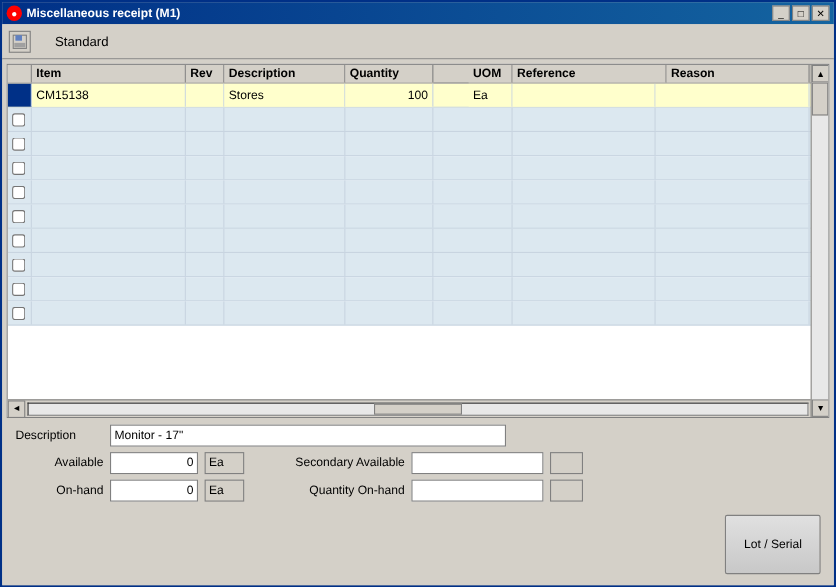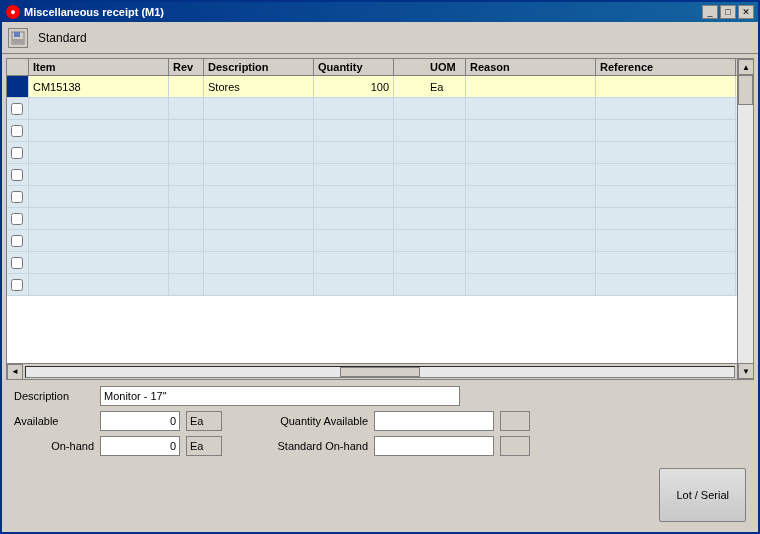--- a/index.html
+++ b/index.html
@@ -71,21 +71,21 @@
       font-size: 9px;
       cursor: pointer;
       color: #000;
     }
 
     .toolbar {
       background: #d4d0c8;
       padding: 4px 6px;
       display: flex;
       align-items: center;
-      gap: 10px;
+      gap: 22px;
       border-bottom: 1px solid #808080;
       flex-shrink: 0;
       height: 32px;
     }
 
     .toolbar-icon {
       width: 20px;
       height: 20px;
       background: #d4d0c8;
       border: 1px solid #808080;
@@ -363,22 +363,22 @@
 
     <div class="grid-container">
 
       <div class="grid-header">
         <div class="grid-header-cell col-sel"></div>
         <div class="grid-header-cell col-item">Item</div>
         <div class="grid-header-cell col-rev">Rev</div>
         <div class="grid-header-cell col-subinv">Description</div>
         <div class="grid-header-cell col-qty">Quantity</div>
         <div class="grid-header-cell col-uom">UOM</div>
+        <div class="grid-header-cell col-ref">Reference</div>
         <div class="grid-header-cell col-reason">Reason</div>
-        <div class="grid-header-cell col-ref">Reference</div>
       </div>
 
       <div class="vertical-scrollbar">
         <div class="scroll-btn">▲</div>
         <div class="scroll-track">
           <div class="scroll-thumb"></div>
         </div>
         <div class="scroll-btn">▼</div>
       </div>
 
@@ -525,33 +525,33 @@
     </div>
 
     <div class="info-panel">
 
       <div class="info-row">
         <span class="info-label" style="width:80px; text-align:left;">Description</span>
         <input class="info-input info-input-wide" type="text" value="Monitor - 17&quot;" style="">
       </div>
 
       <div class="info-row">
-        <span class="info-label" style="width:80px; text-align:left;">Available</span>
+        <span class="info-label" style="width:80px; text-align:right;">Available</span>
         <input class="info-input info-input-sm" type="text" style="text-align: right;" value="0">
         <input class="info-input info-input-uom" type="text" value="Ea" style="">
-        <span class="sec-label" style="width:120px; text-align:right;">Quantity Available</span>
+        <span class="sec-label" style="width:120px; text-align:right;">Secondary Available</span>
         <input class="info-input info-input-med" type="text" style="">
         <input class="info-input" type="text" style="width: 30px; background: rgb(212, 208, 200);">
       </div>
 
       <div class="info-row">
         <span class="info-label" style="width:80px; text-align:right;">On-hand</span>
         <input class="info-input info-input-sm" type="text" style="text-align: right;" value="0">
         <input class="info-input info-input-uom" type="text" value="Ea" style="">
-        <span class="sec-label" style="width:120px; text-align:right;">Standard On-hand</span>
+        <span class="sec-label" style="width:120px; text-align:right;">Quantity On-hand</span>
         <input class="info-input info-input-med" type="text" style="">
         <input class="info-input" type="text" style="width: 30px; background: rgb(212, 208, 200);">
       </div>
 
     </div>
 
     <div class="footer">
       <button class="lot-button">Lot / Serial</button>
     </div>
 

